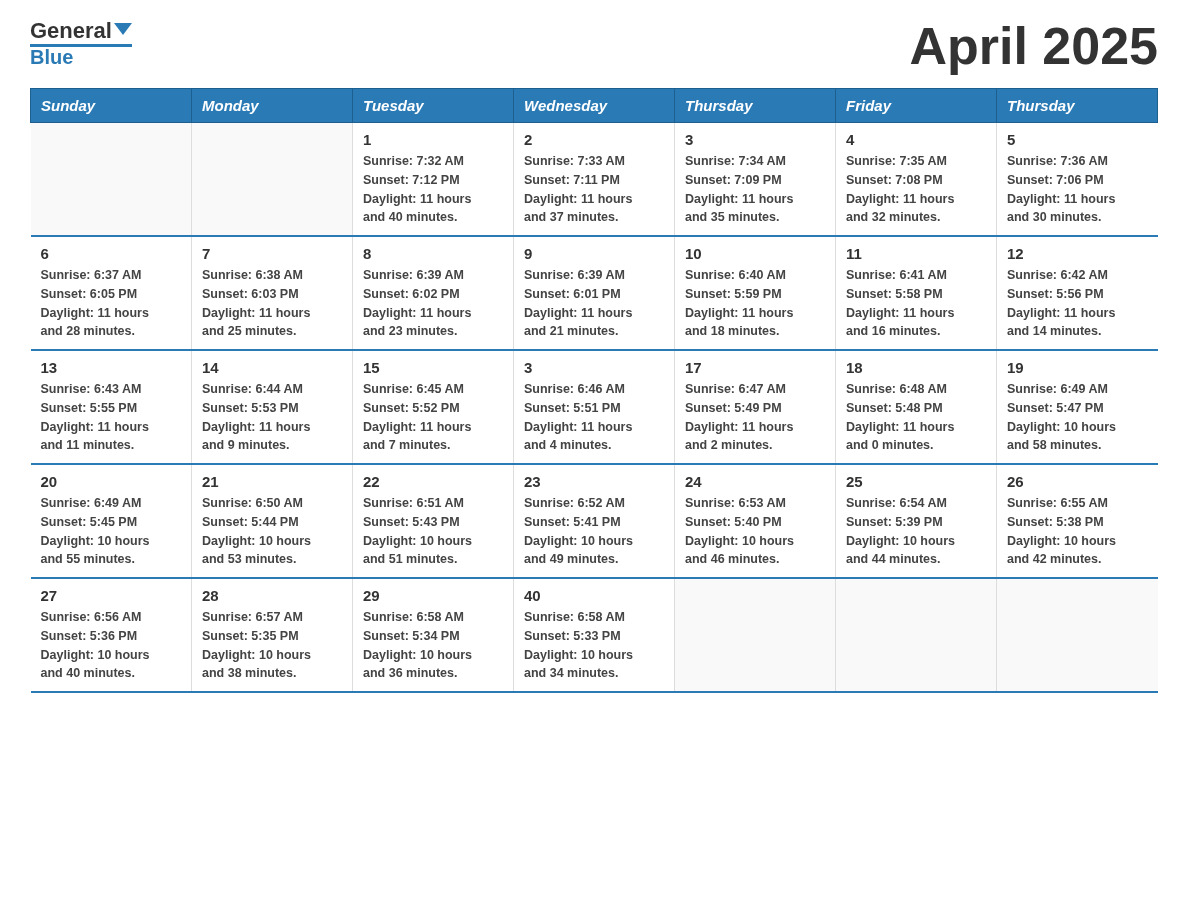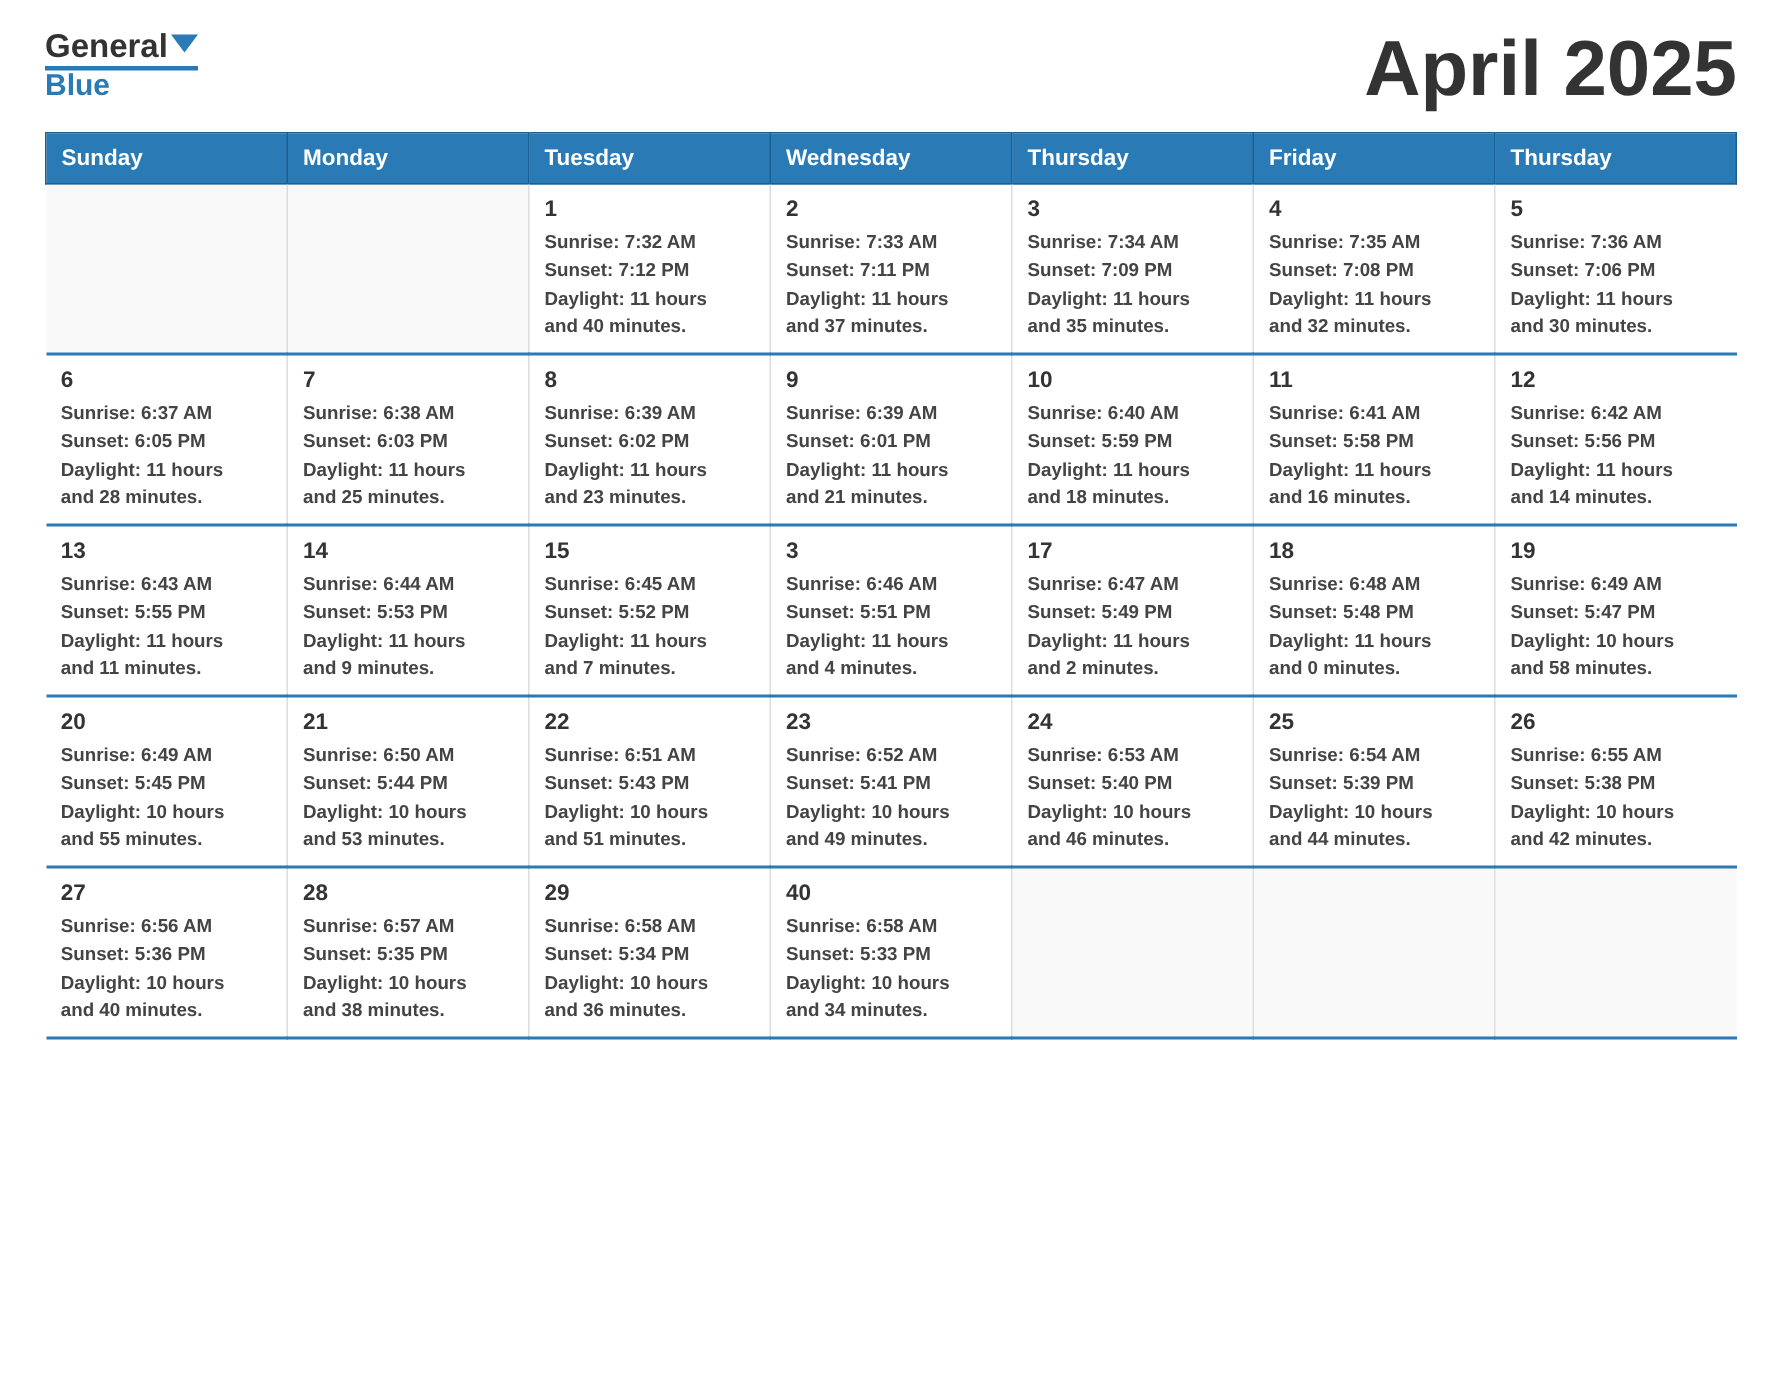--- a/index.html
+++ b/index.html
@@ -67,20 +67,21 @@
       font-size: 13px;
     }
     thead tr th {
       background-color: #2a7ab5;
       color: #fff;
       padding: 8px 10px;
       text-align: left;
       font-size: 15px;
       font-weight: bold;
       border: 1px solid #1d6090;
+      font-style: italic;
     }
     tbody tr {
       border-bottom: 2px solid #2a7ab5;
     }
     tbody tr td {
       padding: 8px 10px;
       vertical-align: top;
       border-right: 1px solid #ddd;
       min-height: 90px;
       width: 14.28%;

